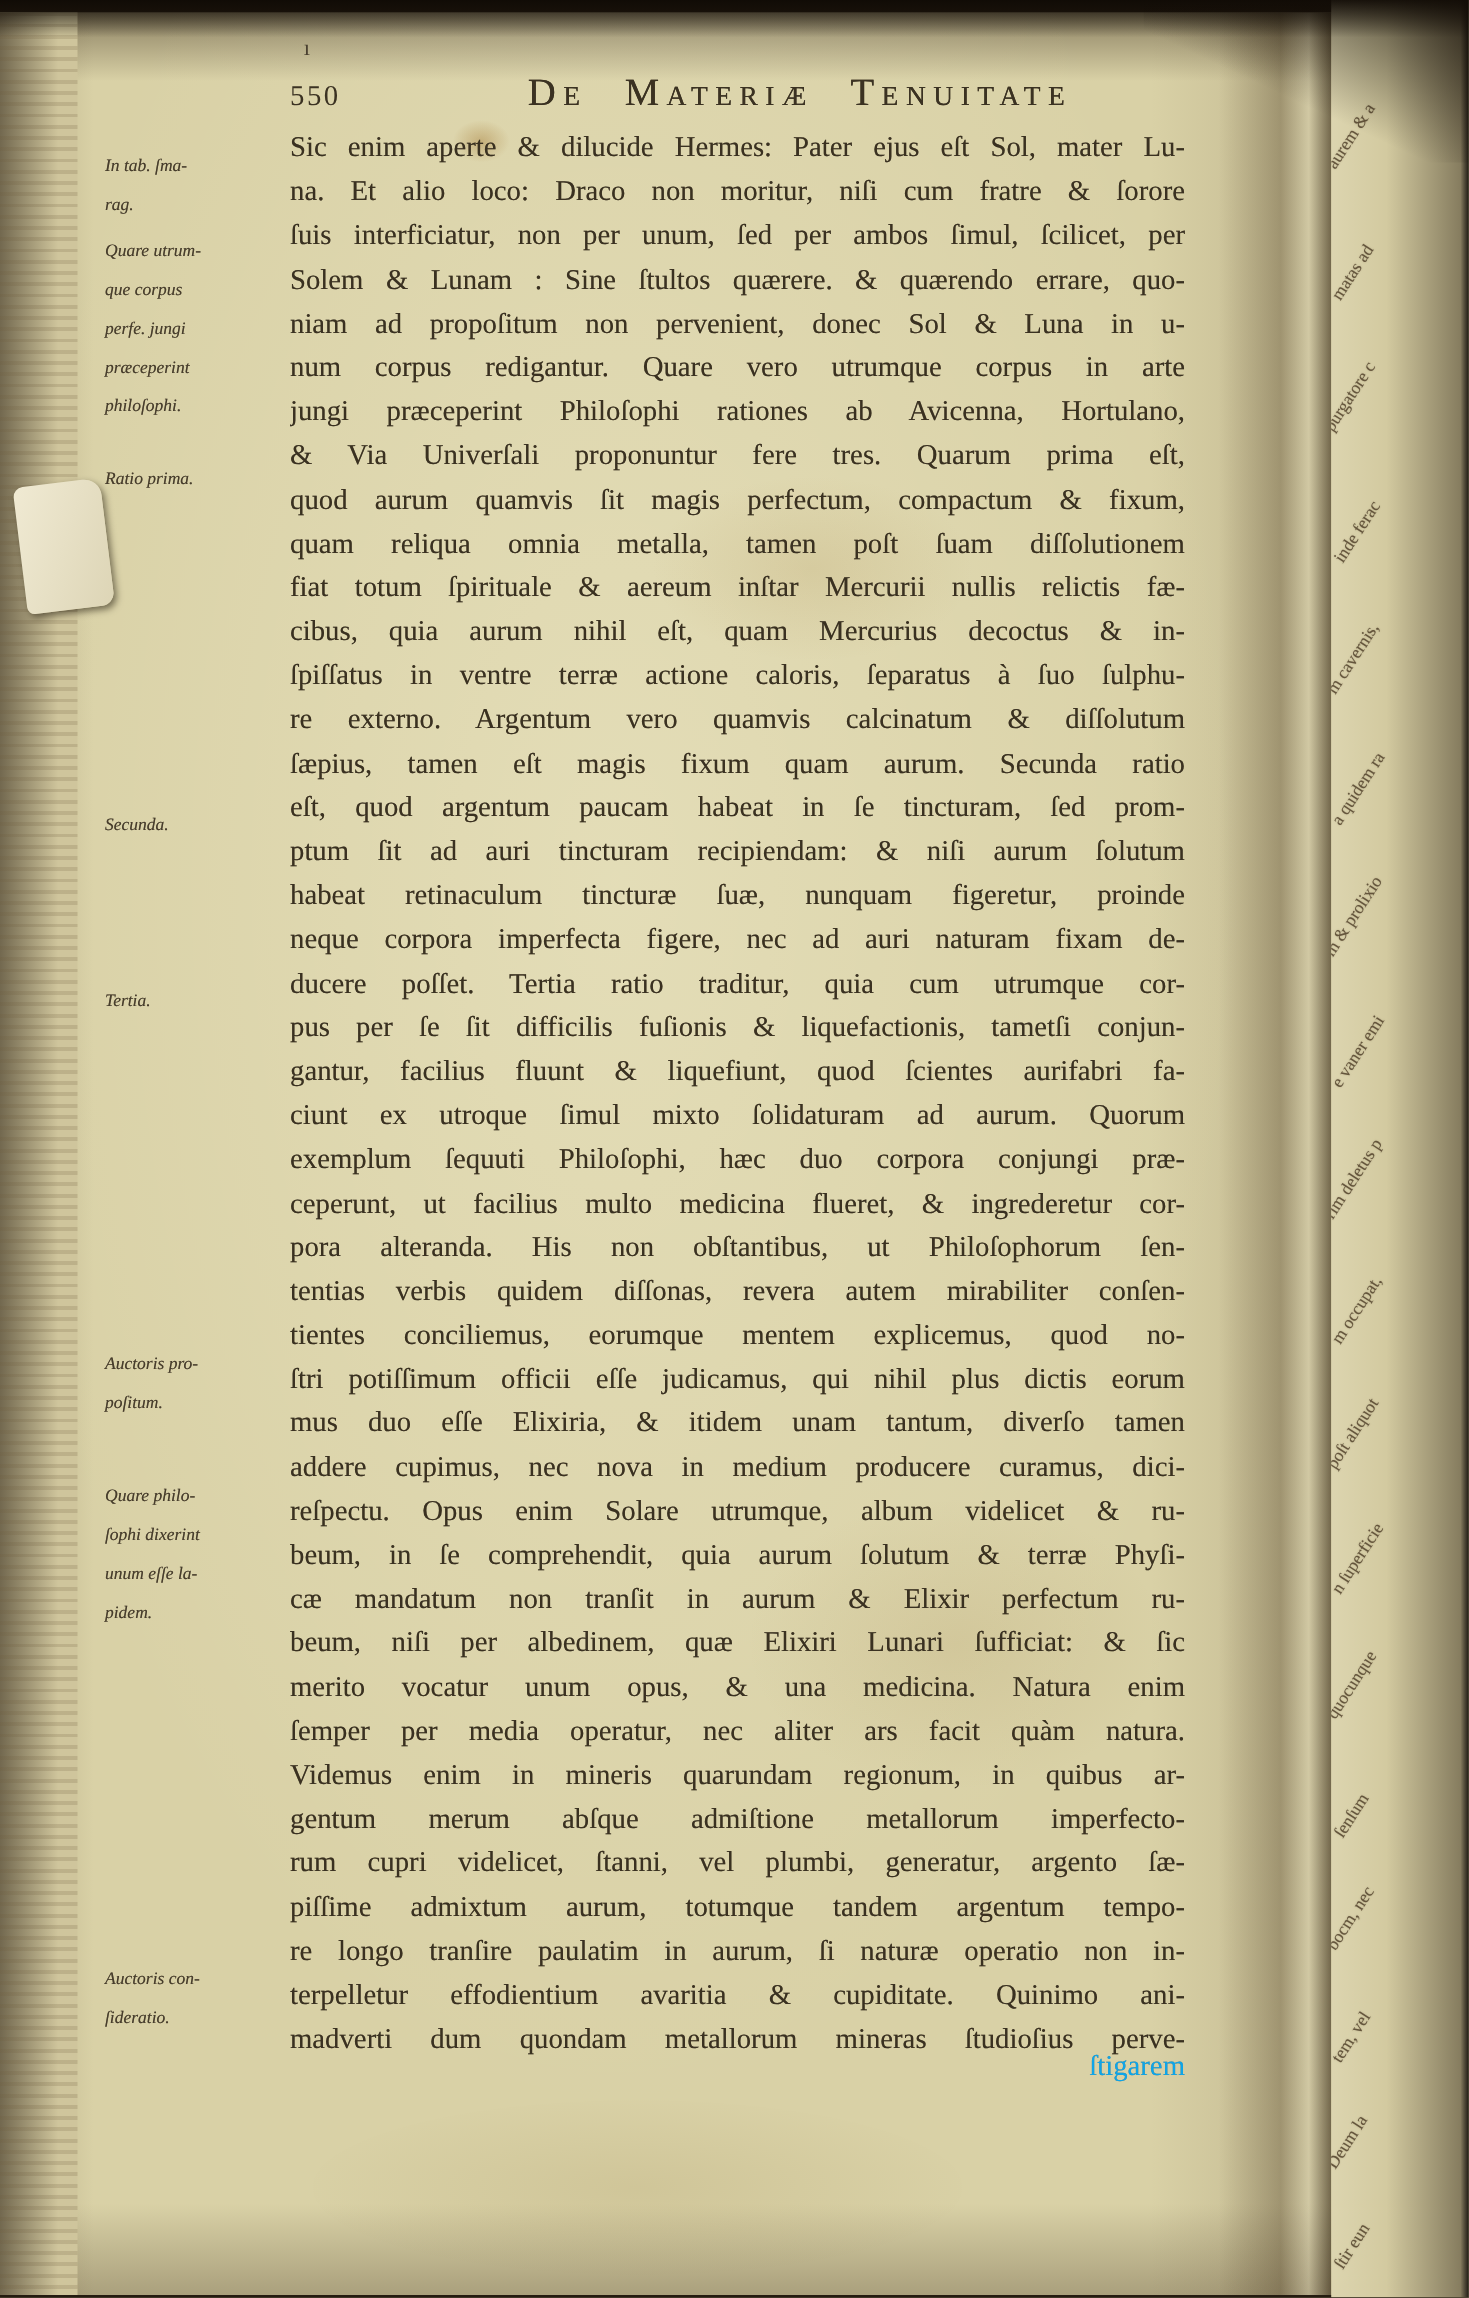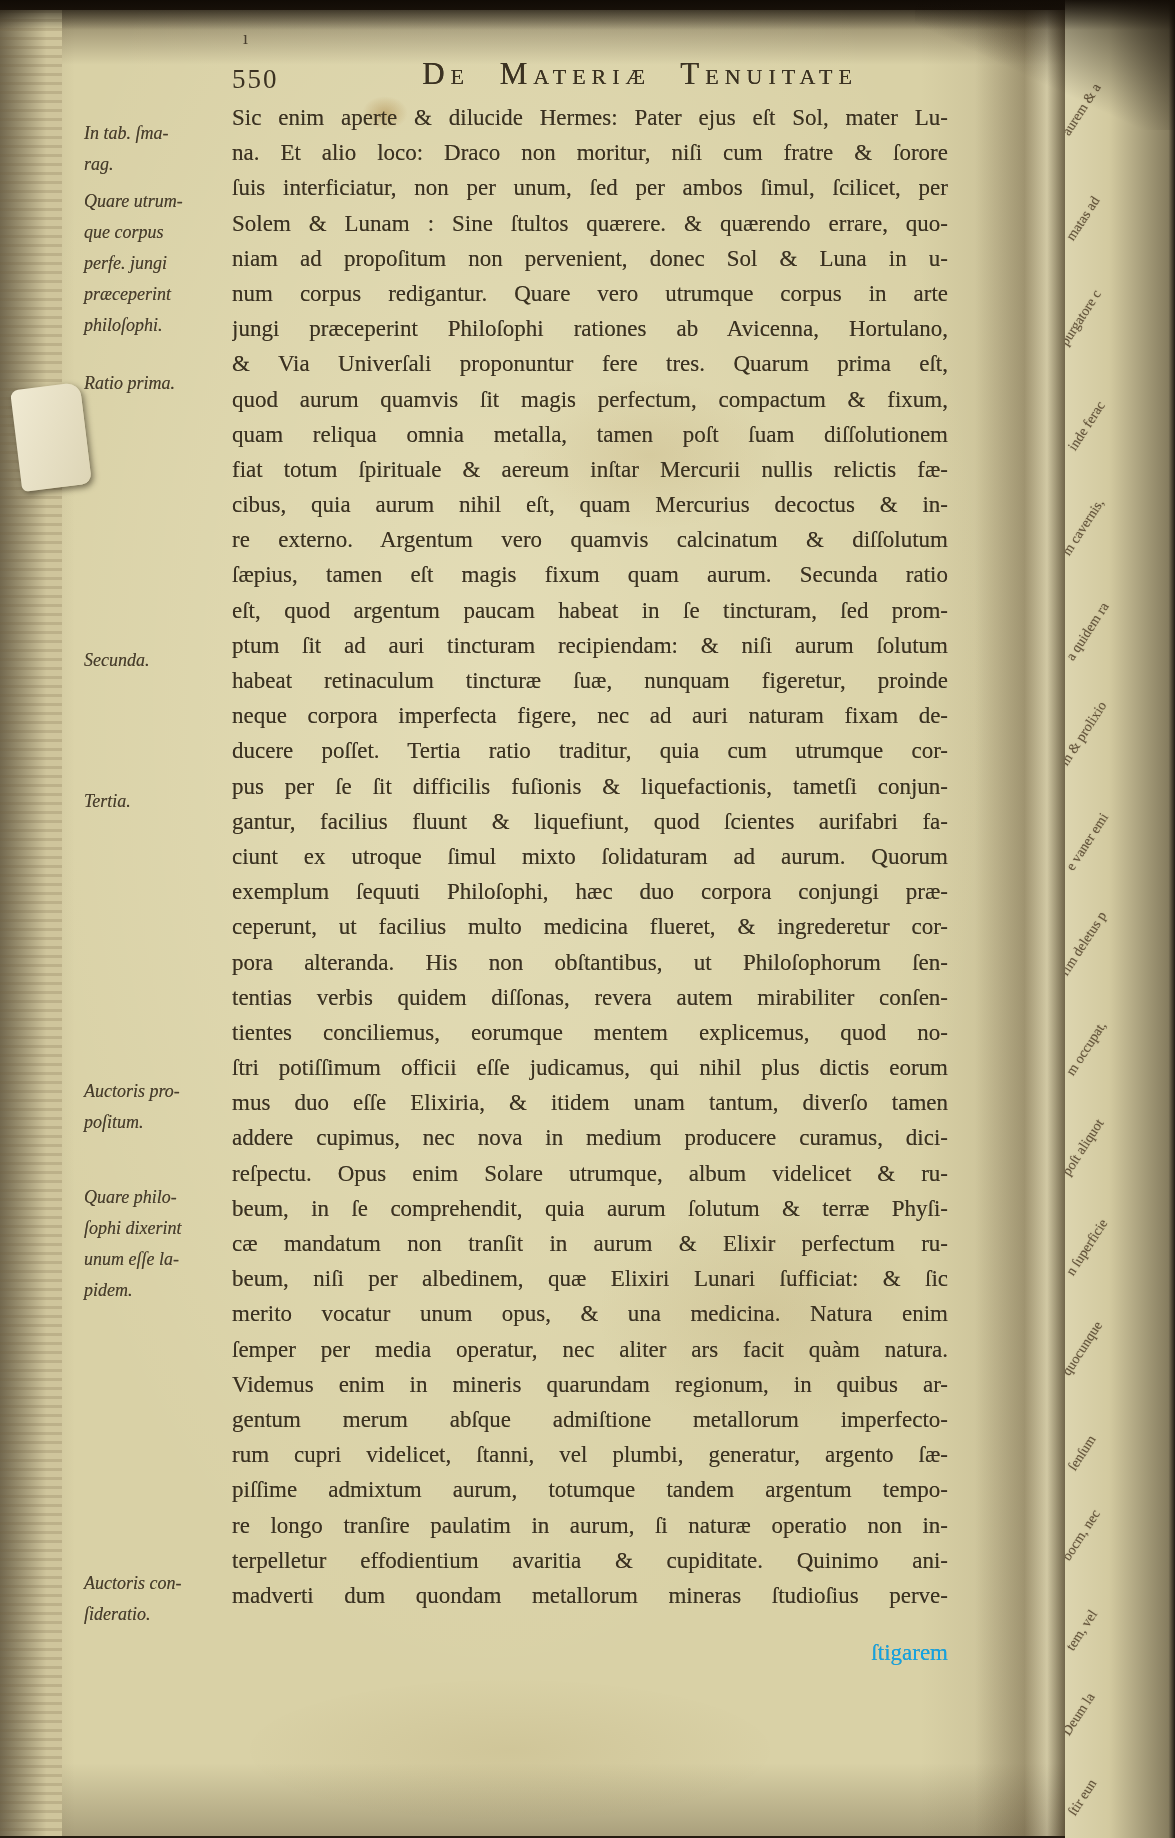--- a/index.html
+++ b/index.html
@@ -53,30 +53,30 @@
   #stain4{left:250px;top:1680px;width:520px;height:140px;background:radial-gradient(rgba(140,114,58,.12), rgba(140,114,58,0) 75%);}
   
   #tab{
     position:absolute;left:16px;top:386px;width:70px;height:102px;
     background:linear-gradient(115deg,#f0ead3,#ddd5b6);
     transform:rotate(-7deg);border-radius:8px 14px 10px 6px;
     box-shadow:2px 3px 6px rgba(30,22,10,.55);
   }
   
   #header{position:absolute;left:232px;top:56px;width:716px;height:48px;color:#3b3222;}
-  #page-number{position:absolute;left:0;top:8px;font-size:27px;letter-spacing:2px;}
+  #page-number{position:absolute;left:0;top:8px;font-size:23px;letter-spacing:2px;}
   #running-title{
     position:absolute;left:100px;right:0;top:0;text-align:center;
     font-variant:small-caps;font-size:31px;letter-spacing:6px;word-spacing:16px;
     color:#3b3222;text-shadow:0 0 .5px #3b3222;
   }
   
   .mnote{
     position:absolute;left:84px;width:146px;
-    font-style:italic;font-size:18px;line-height:31px;color:#473d2c;
+    font-style:italic;font-size:14px;line-height:31px;color:#473d2c;
     text-shadow:0 0 .4px rgba(71,61,44,.6);
   }
   .mnote span{display:block;}
   
   #textblock{
     position:absolute;left:232px;top:100px;width:716px;overflow:hidden;
     font-size:23px;line-height:35.2px;color:#3a3121;
     text-shadow:0 0 .5px rgba(58,49,33,.55);
   }
   .bline{text-align:justify;text-align-last:justify;white-space:normal;height:35.2px;overflow:hidden;}
@@ -147,20 +147,21 @@
     <div class="bline">ſuis interficiatur, non per unum, ſed per ambos ſimul, ſcilicet, per</div>
     <div class="bline">Solem &amp; Lunam : Sine ſtultos quærere. &amp; quærendo errare, quo-</div>
     <div class="bline">niam ad propoſitum non pervenient,  donec Sol &amp; Luna in u-</div>
     <div class="bline">num corpus redigantur.  Quare vero utrumque corpus in arte</div>
     <div class="bline">jungi præceperint Philoſophi rationes ab Avicenna, Hortulano,</div>
     <div class="bline">&amp; Via Univerſali proponuntur fere tres.   Quarum prima eſt,</div>
     <div class="bline">quod aurum quamvis ſit magis perfectum, compactum &amp; fixum,</div>
     <div class="bline">quam reliqua omnia metalla, tamen poſt ſuam diſſolutionem</div>
     <div class="bline">fiat totum ſpirituale &amp; aereum inſtar Mercurii nullis relictis fæ-</div>
     <div class="bline">cibus,  quia aurum nihil eſt,  quam Mercurius decoctus &amp; in-</div>
+    <div class="bline">ſpiſſatus in ventre terræ actione caloris, ſeparatus à ſuo ſulphu-</div>
     <div class="bline">re externo.   Argentum vero quamvis calcinatum &amp; diſſolutum</div>
     <div class="bline">ſæpius, tamen eſt magis fixum quam aurum.   Secunda ratio</div>
     <div class="bline">eſt, quod argentum paucam habeat in ſe tincturam, ſed prom-</div>
     <div class="bline">ptum ſit ad auri tincturam recipiendam: &amp; niſi aurum ſolutum</div>
     <div class="bline">habeat retinaculum tincturæ ſuæ, nunquam figeretur, proinde</div>
     <div class="bline">neque corpora imperfecta figere, nec ad auri naturam fixam de-</div>
     <div class="bline">ducere poſſet.   Tertia ratio traditur, quia cum utrumque cor-</div>
     <div class="bline">pus per ſe ſit difficilis fuſionis &amp; liquefactionis, tametſi conjun-</div>
     <div class="bline">gantur, facilius fluunt &amp; liquefiunt, quod ſcientes aurifabri fa-</div>
     <div class="bline">ciunt ex utroque ſimul mixto ſolidaturam ad aurum.   Quorum</div>

